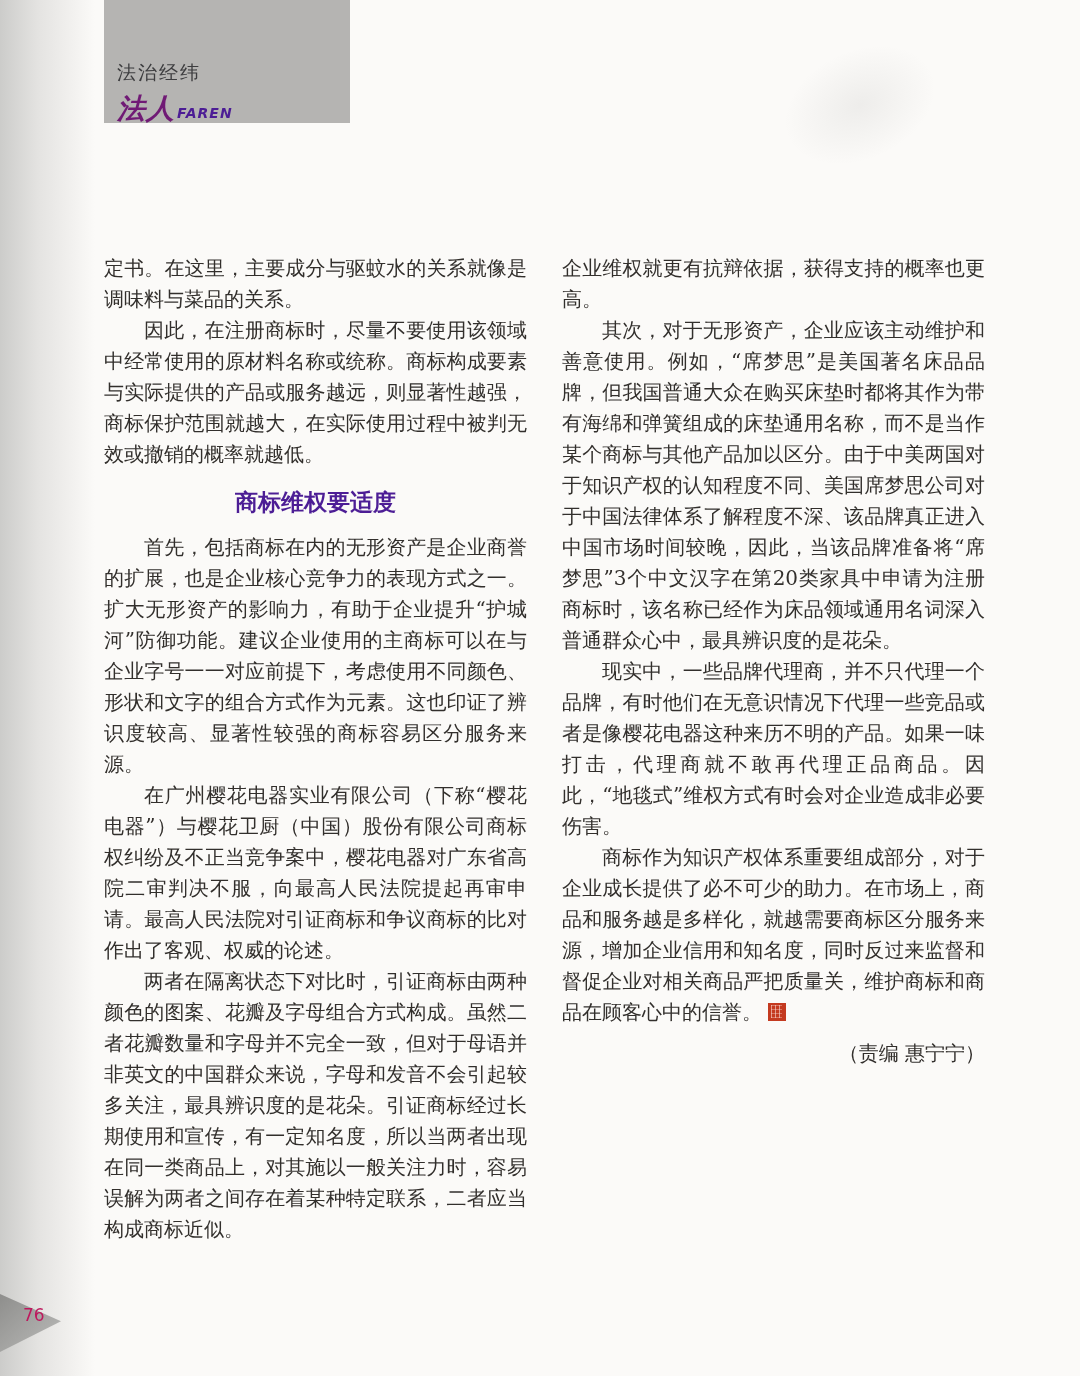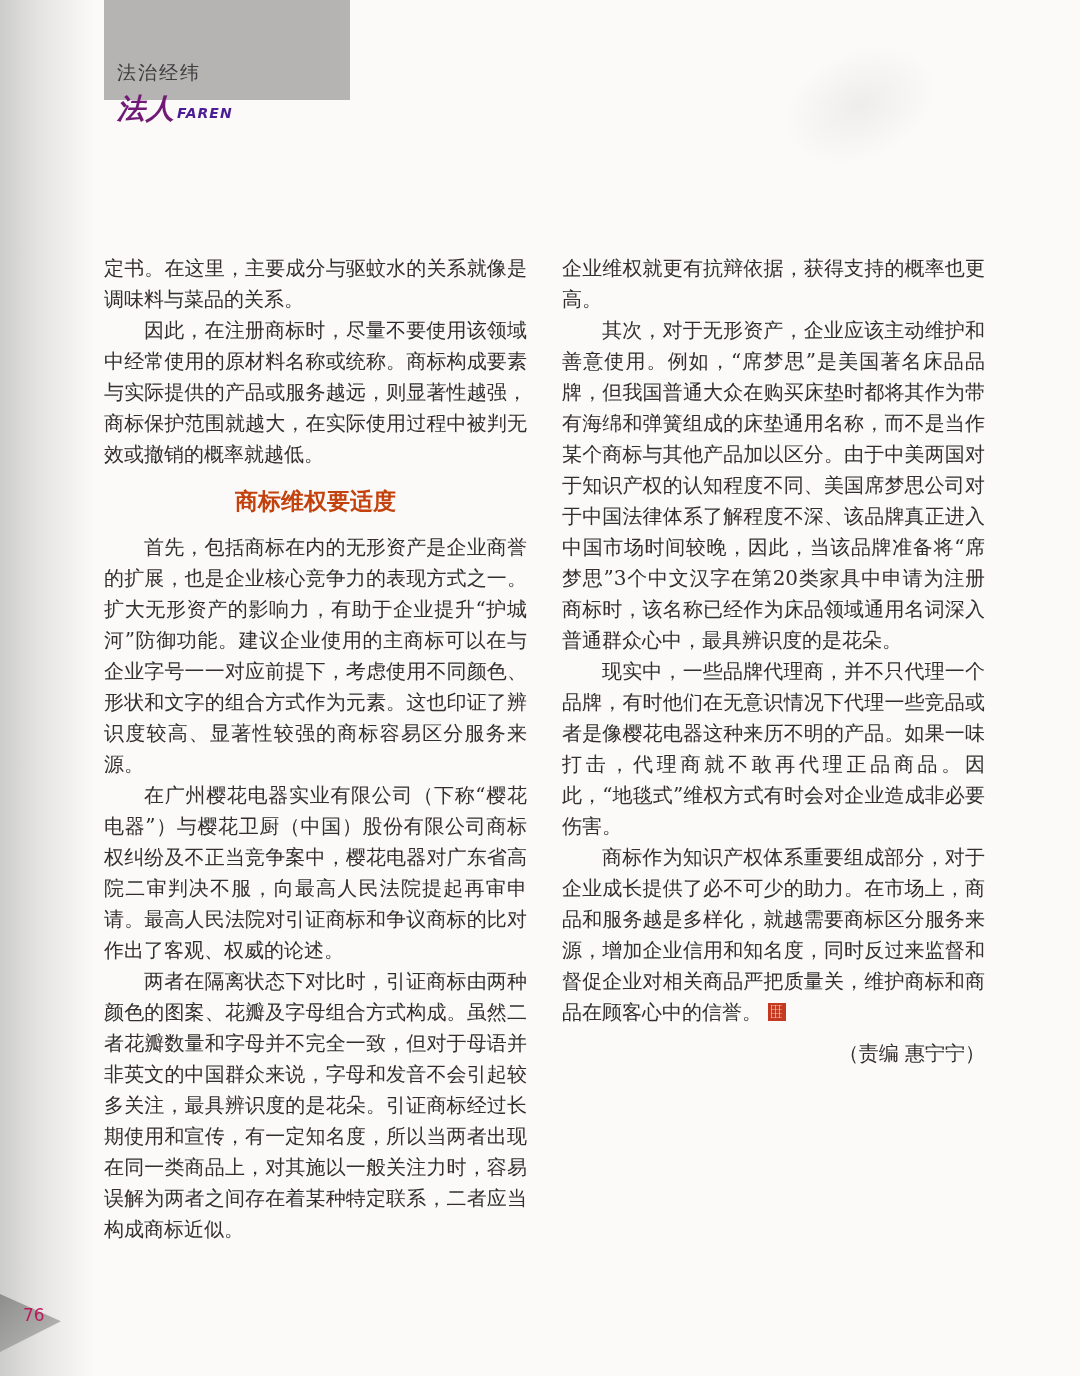--- a/index.html
+++ b/index.html
@@ -15,21 +15,21 @@
     background:linear-gradient(90deg,#ccccca 0%, #e4e3e1 40%, rgba(251,250,248,0) 100%);
     pointer-events:none;
   }
   .topright-shadow {
     position:absolute; left:780px; top:50px; width:160px; height:110px;
     background:radial-gradient(ellipse at center, rgba(120,120,118,0.10), rgba(120,120,118,0) 70%);
     transform:rotate(-25deg);
     pointer-events:none;
   }
   .header-block {
-    position:absolute; left:104px; top:0; width:246px; height:100px;
+    position:absolute; left:104px; top:0; width:246px; height:123px;
     background:#b5b4b2;
   }
   .section-label {
     position:absolute; left:13px; top:60px;
     font-family:"DejaVu Sans","Liberation Sans",sans-serif;
     font-size:19px; color:#3d3d3f; letter-spacing:2px;
   }
   .logo { position:absolute; left:13px; top:90px; white-space:nowrap; }
   .logo-cn {
     font-family:"DejaVu Sans","Liberation Sans",sans-serif;
@@ -45,22 +45,22 @@
     position:absolute; top:253px; width:423px;
     font-size:20px; line-height:31px;
     color:#322f2c;
     text-align:justify;
   }
   .col-left  { left:104px; }
   .col-right { left:562px; }
   .para { margin:0; text-indent:2em; }
   .para.no-indent { text-indent:0; }
   .heading {
-    font-family:Liberation Serif, serif;
-    font-size:23px; font-weight:bold; color:#c2410c;
+    font-family:Liberation Sans, sans-serif;
+    font-size:23px; font-weight:bold; color:#4c1d95;
     text-align:center; text-indent:0;
     margin:16px 0 14px 0; line-height:32px;
   }
   .seal {
     display:inline-block; width:18px; height:18px;
     background:#c43a20;
     margin-left:6px; vertical-align:-2px;
     position:relative;
   }
   .seal::after {

